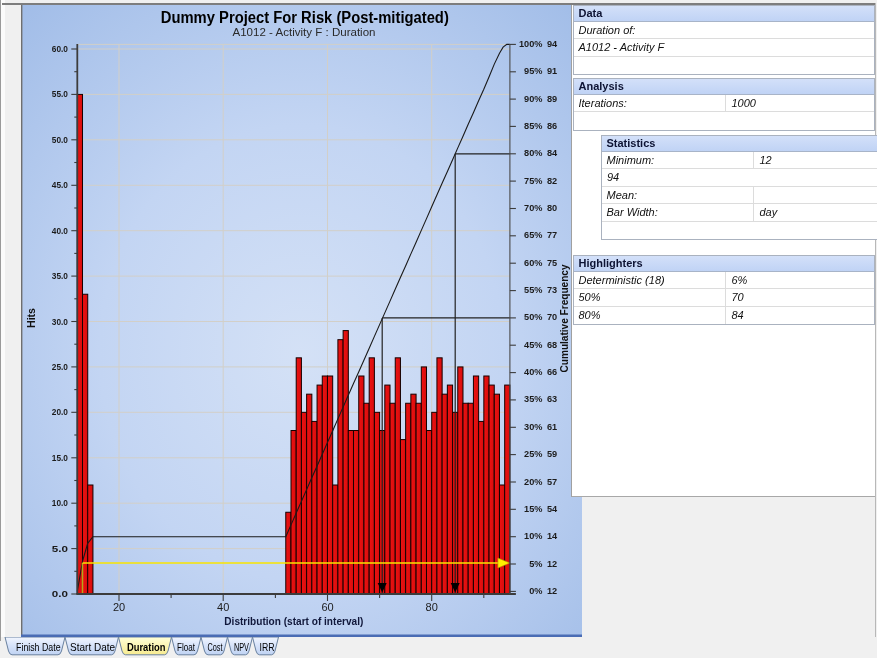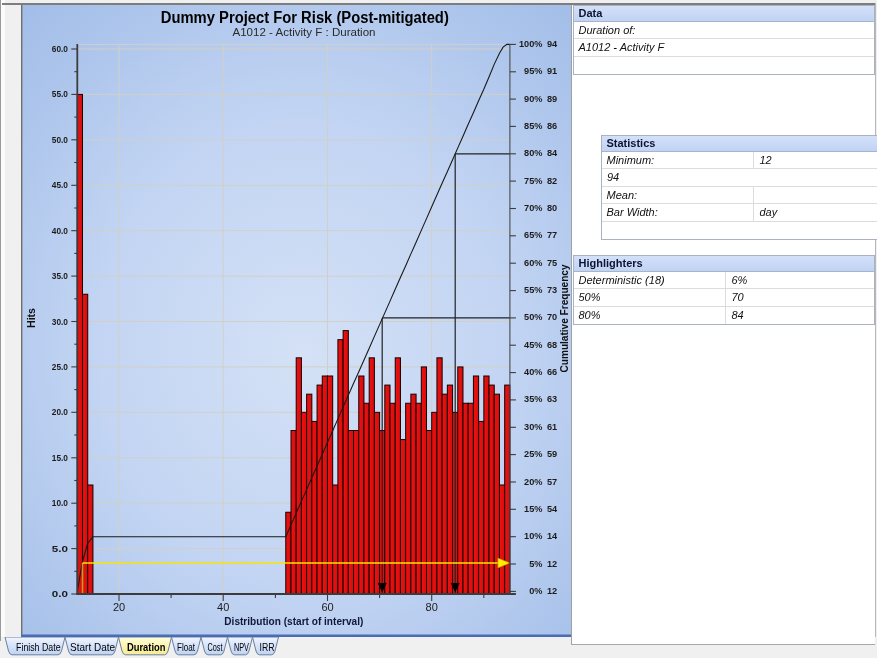--- a/index.html
+++ b/index.html
@@ -2,21 +2,21 @@
 <html><head><meta charset="utf-8">
 <style>
 * { margin:0; padding:0; box-sizing:border-box; }
 html,body { width:877px; height:658px; overflow:hidden; background:#f0f0f0;
   font-family:"Liberation Sans", sans-serif; position:relative; }
 #winleft { position:absolute; left:0; top:0; width:1px; height:641px; background:#9a9a9a; }
 #winwhite { position:absolute; left:1px; top:0; width:4px; height:637px; background:#fbfbfb; }
 #wintop { position:absolute; left:2px; top:3px; width:874px; height:2px; background:#7d7d7d; }
 #winright { position:absolute; left:874.5px; top:3px; width:1.5px; height:634px; background:#b8b8b8; }
 #chart { position:absolute; left:5px; top:5px; width:580px; height:632px;margin-left:16px; }
-#rpanel { position:absolute; left:571px; top:5px; width:304px; height:640px;
+#rpanel { position:absolute; left:571px; top:5px; width:304px; height:492px;
   background:#fff; border-left:1.5px solid #a0a0a0; border-bottom:1.5px solid #a8a8a8; }
 .sec { position:absolute; left:0.5px; width:302px; border:1px solid #aab2bf; background:#fff; }
 .shead { height:15.5px; background:linear-gradient(#d3e0f9,#c0d3f5); border-bottom:1px solid #a8b4c8;
   font-size:11px; font-weight:bold; color:#0d1333; line-height:15px; padding-left:5px; }
 .srow { height:17.5px; border-bottom:1px solid #dcdcdc; display:flex; font-size:11px; color:#111;font-style:italic; }
 .srow:last-child { border-bottom:none; }
 .c1 { width:152.5px; border-right:1px solid #dcdcdc; line-height:16.5px; padding-left:5px; }
 .c1.full { width:100%; border-right:none; }
 .c2 { flex:1; line-height:16.5px; padding-left:5.5px; }
 #tabs { position:absolute; left:0; top:637px; width:300px; height:21px; }
@@ -251,20 +251,30 @@
       <div class="srow">
         <div class="c1 full">Duration of:</div>
       </div>
       <div class="srow">
         <div class="c1 full">A1012 - Activity F</div>
       </div>
       <div class="srow">
         <div class="c1 full">&nbsp;</div>
       </div>
     </div>
+    <div class="sec" style="top:73px;">
+      <div class="shead">Analysis</div>
+      <div class="srow">
+        <div class="c1">Iterations:</div>
+        <div class="c2">1000</div>
+      </div>
+      <div class="srow">
+        <div class="c1 full">&nbsp;</div>
+      </div>
+    </div>
     <div class="sec" style="top:130px;margin-left:28px;">
       <div class="shead">Statistics</div>
       <div class="srow">
         <div class="c1">Minimum:</div>
         <div class="c2">12</div>
       </div>
       <div class="srow">
         <div class="c2">94</div>
       </div>
       <div class="srow">

